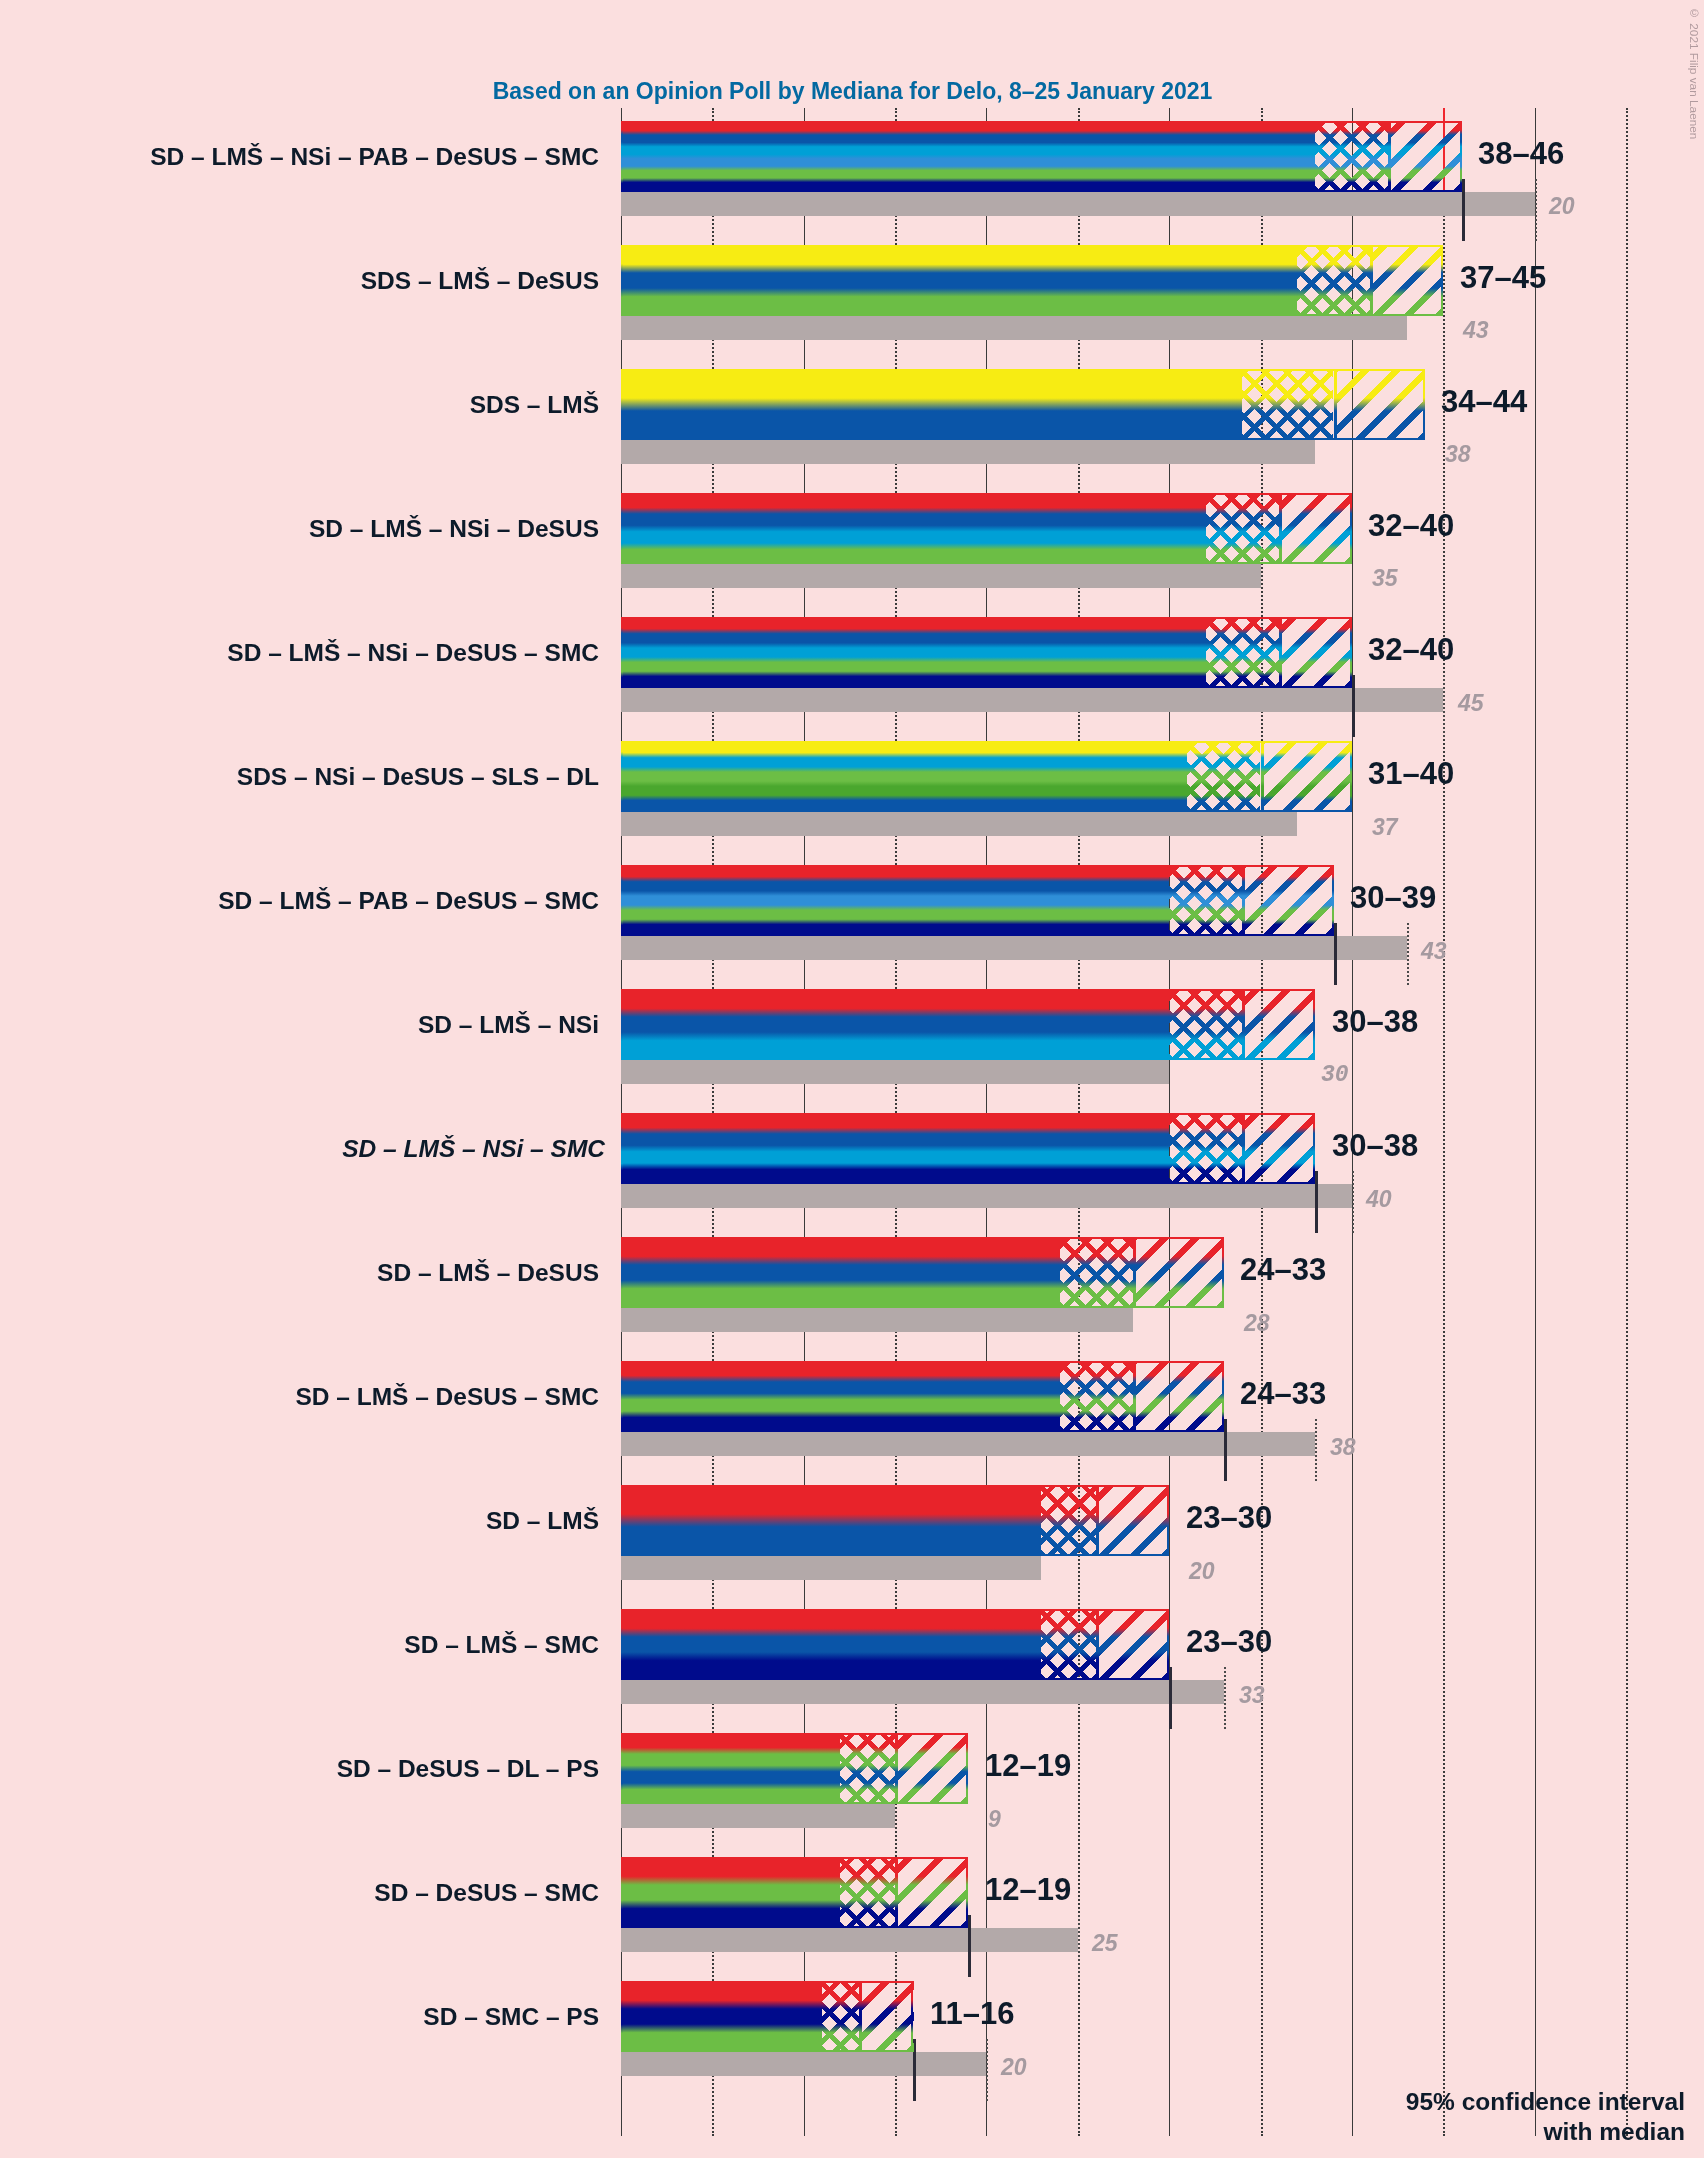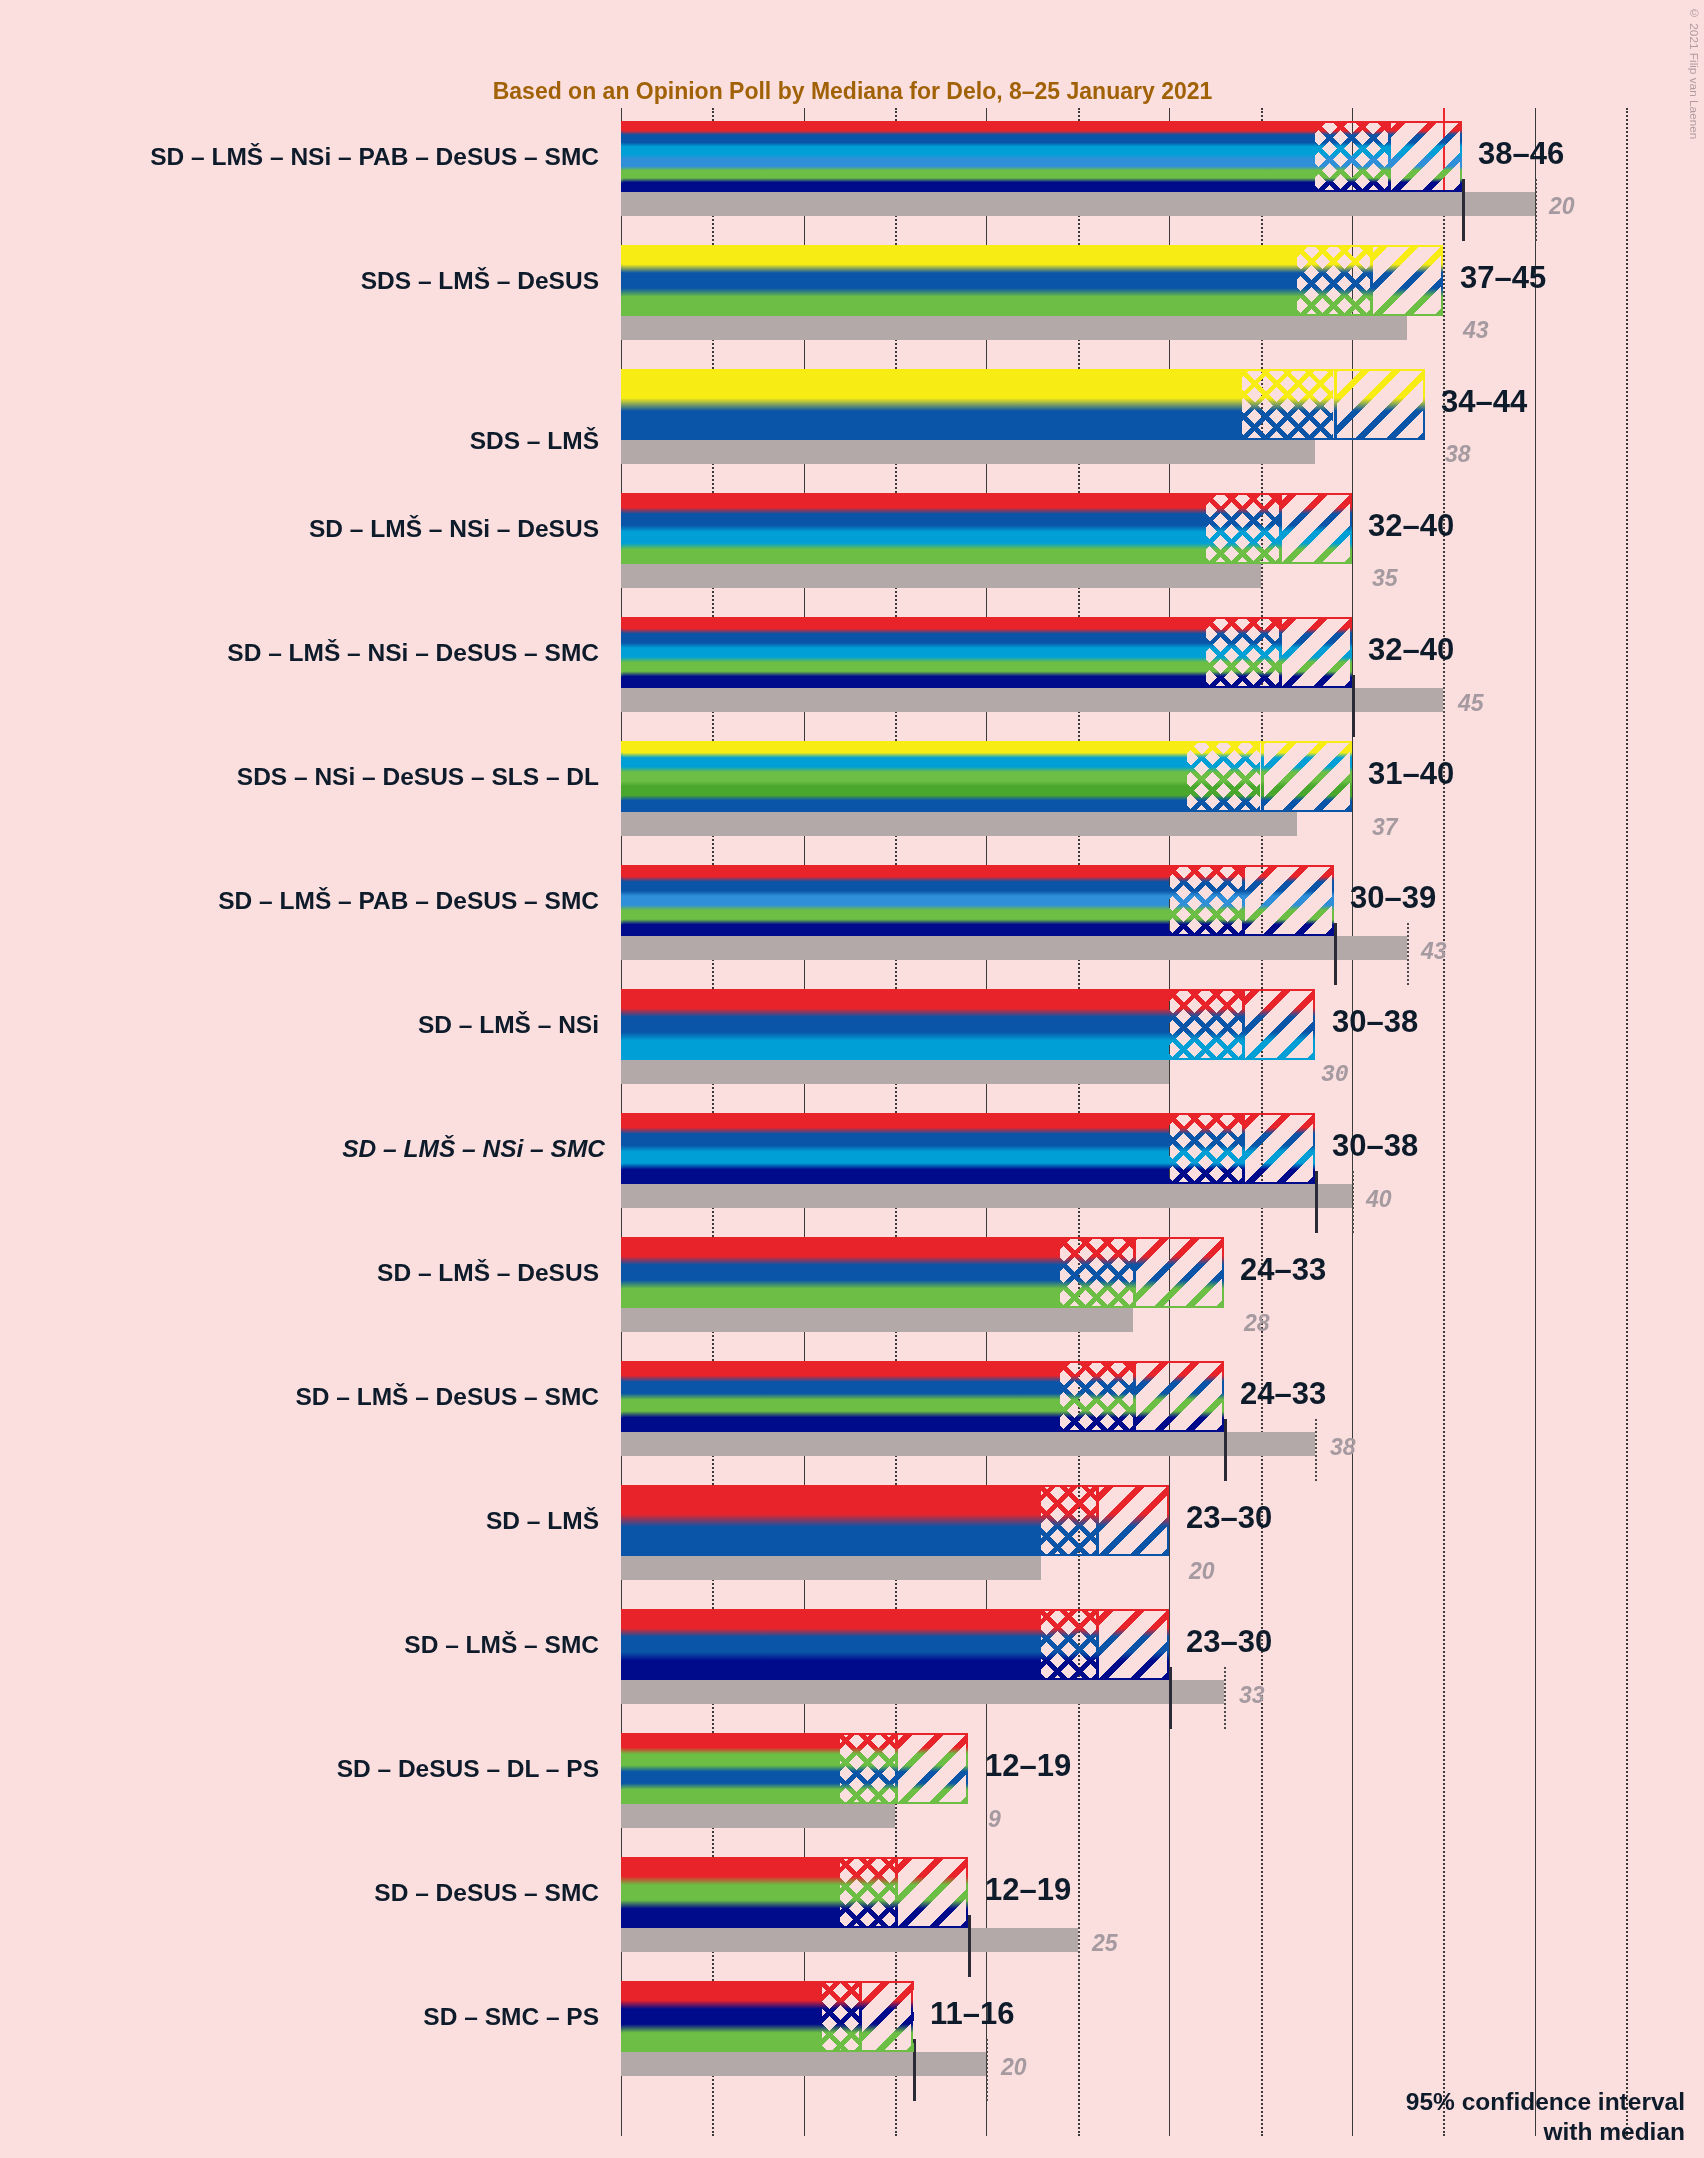--- a/index.html
+++ b/index.html
@@ -15,21 +15,21 @@
   
   .title{
     position:absolute;left:0;right:0;top:14.5px;
     text-align:center;
     font-size:39px;font-weight:bold;color:#0d1b2a;
     letter-spacing:-0.2px;
   }
   .subtitle{
     position:absolute;left:0;right:0;top:78px;
     text-align:center;
-    font-size:23px;font-weight:600;color:#a16207;
+    font-size:23px;font-weight:600;color:#0369a1;
   }
   .copyright{
     position:absolute;right:3.6px;top:5.5px;
     font-size:11.8px;color:#b09a9e;
     writing-mode:vertical-rl;
     white-space:nowrap;
   }
 
   
   #plot{position:absolute;left:0;top:0;width:1705px;height:2158px;}
@@ -154,21 +154,21 @@
         <div class="lastresult" style="left: 621px; width: 786px; top: 316px; height: 23.6px;"></div>
         <div class="bar" style="left: 621px; top: 245px; width: 676px; height: 71px; background: linear-gradient(rgb(247, 236, 19) 6%, rgb(247, 236, 19) 27.3%, rgb(10, 85, 168) 39.3%, rgb(10, 85, 168) 60.7%, rgb(108, 190, 69) 72.7%, rgb(108, 190, 69) 94%);"></div>
         <div class="bar-ci" style="left: 1297px; width: 73px; top: 245px; height: 71px; background: linear-gradient(rgb(247, 236, 19) 6%, rgb(247, 236, 19) 27.3%, rgb(10, 85, 168) 39.3%, rgb(10, 85, 168) 60.7%, rgb(108, 190, 69) 72.7%, rgb(108, 190, 69) 94%); mask-image: repeating-linear-gradient(45deg, rgb(0, 0, 0) 0px, rgb(0, 0, 0) 4.5px, transparent 4.5px, transparent 15.5px), repeating-linear-gradient(-45deg, rgb(0, 0, 0) 0px, rgb(0, 0, 0) 4.5px, transparent 4.5px, transparent 15.5px);"></div>
         <div class="bar-ci" style="left: 1370px; width: 73px; top: 245px; height: 71px; background: linear-gradient(rgb(247, 236, 19) 6%, rgb(247, 236, 19) 27.3%, rgb(10, 85, 168) 39.3%, rgb(10, 85, 168) 60.7%, rgb(108, 190, 69) 72.7%, rgb(108, 190, 69) 94%); mask-image: repeating-linear-gradient(-45deg, rgb(0, 0, 0) 0px, rgb(0, 0, 0) 6.4px, transparent 6.4px, transparent 22px);"></div>
         <div class="bar-outline" style="left: 621px; width: 822px; top: 245px; height: 71px; border-width: 2.7px; border-style: solid; border-color: transparent; border-image: linear-gradient(rgb(247, 236, 19) 6%, rgb(247, 236, 19) 27.3%, rgb(10, 85, 168) 39.3%, rgb(10, 85, 168) 60.7%, rgb(108, 190, 69) 72.7%, rgb(108, 190, 69) 94%) 3 / 1 / 0 stretch;"></div>
         <div class="bar-outline" style="left: 1370px; width: 2.7px; top: 245px; height: 71px; background: linear-gradient(rgb(247, 236, 19) 6%, rgb(247, 236, 19) 27.3%, rgb(10, 85, 168) 39.3%, rgb(10, 85, 168) 60.7%, rgb(108, 190, 69) 72.7%, rgb(108, 190, 69) 94%);"></div>
         <div class="range-label" style="left: 1460px; top: 262px;">37–45</div>
         <div class="last-label" style="left: 1463px; top: 319px;">43</div>
       </div>
       <div class="row" style="top: 0px;">
-        <div class="row-label" style="left: 9px; width: 590px; top: 393px; margin-top: 36px;">SDS – LMŠ</div>
+        <div class="row-label" style="left: 9px; width: 590px; top: 393px;">SDS – LMŠ</div>
         <div class="lastresult" style="left: 621px; width: 694px; top: 440px; height: 23.6px;"></div>
         <div class="bar" style="left: 621px; top: 369px; width: 621px; height: 71px; background: linear-gradient(rgb(247, 236, 19) 9%, rgb(247, 236, 19) 41%, rgb(10, 85, 168) 59%, rgb(10, 85, 168) 91%);"></div>
         <div class="bar-ci" style="left: 1242px; width: 91px; top: 369px; height: 71px; background: linear-gradient(rgb(247, 236, 19) 9%, rgb(247, 236, 19) 41%, rgb(10, 85, 168) 59%, rgb(10, 85, 168) 91%); mask-image: repeating-linear-gradient(45deg, rgb(0, 0, 0) 0px, rgb(0, 0, 0) 4.5px, transparent 4.5px, transparent 15.5px), repeating-linear-gradient(-45deg, rgb(0, 0, 0) 0px, rgb(0, 0, 0) 4.5px, transparent 4.5px, transparent 15.5px);"></div>
         <div class="bar-ci" style="left: 1334px; width: 91px; top: 369px; height: 71px; background: linear-gradient(rgb(247, 236, 19) 9%, rgb(247, 236, 19) 41%, rgb(10, 85, 168) 59%, rgb(10, 85, 168) 91%); mask-image: repeating-linear-gradient(-45deg, rgb(0, 0, 0) 0px, rgb(0, 0, 0) 6.4px, transparent 6.4px, transparent 22px);"></div>
         <div class="bar-outline" style="left: 621px; width: 804px; top: 369px; height: 71px; border-width: 2.7px; border-style: solid; border-color: transparent; border-image: linear-gradient(rgb(247, 236, 19) 9%, rgb(247, 236, 19) 41%, rgb(10, 85, 168) 59%, rgb(10, 85, 168) 91%) 3 / 1 / 0 stretch;"></div>
         <div class="bar-outline" style="left: 1334px; width: 2.7px; top: 369px; height: 71px; background: linear-gradient(rgb(247, 236, 19) 9%, rgb(247, 236, 19) 41%, rgb(10, 85, 168) 59%, rgb(10, 85, 168) 91%);"></div>
         <div class="range-label" style="left: 1441px; top: 386px;">34–44</div>
         <div class="last-label" style="left: 1445px; top: 443px;">38</div>
       </div>
       <div class="row" style="top: 0px;">

